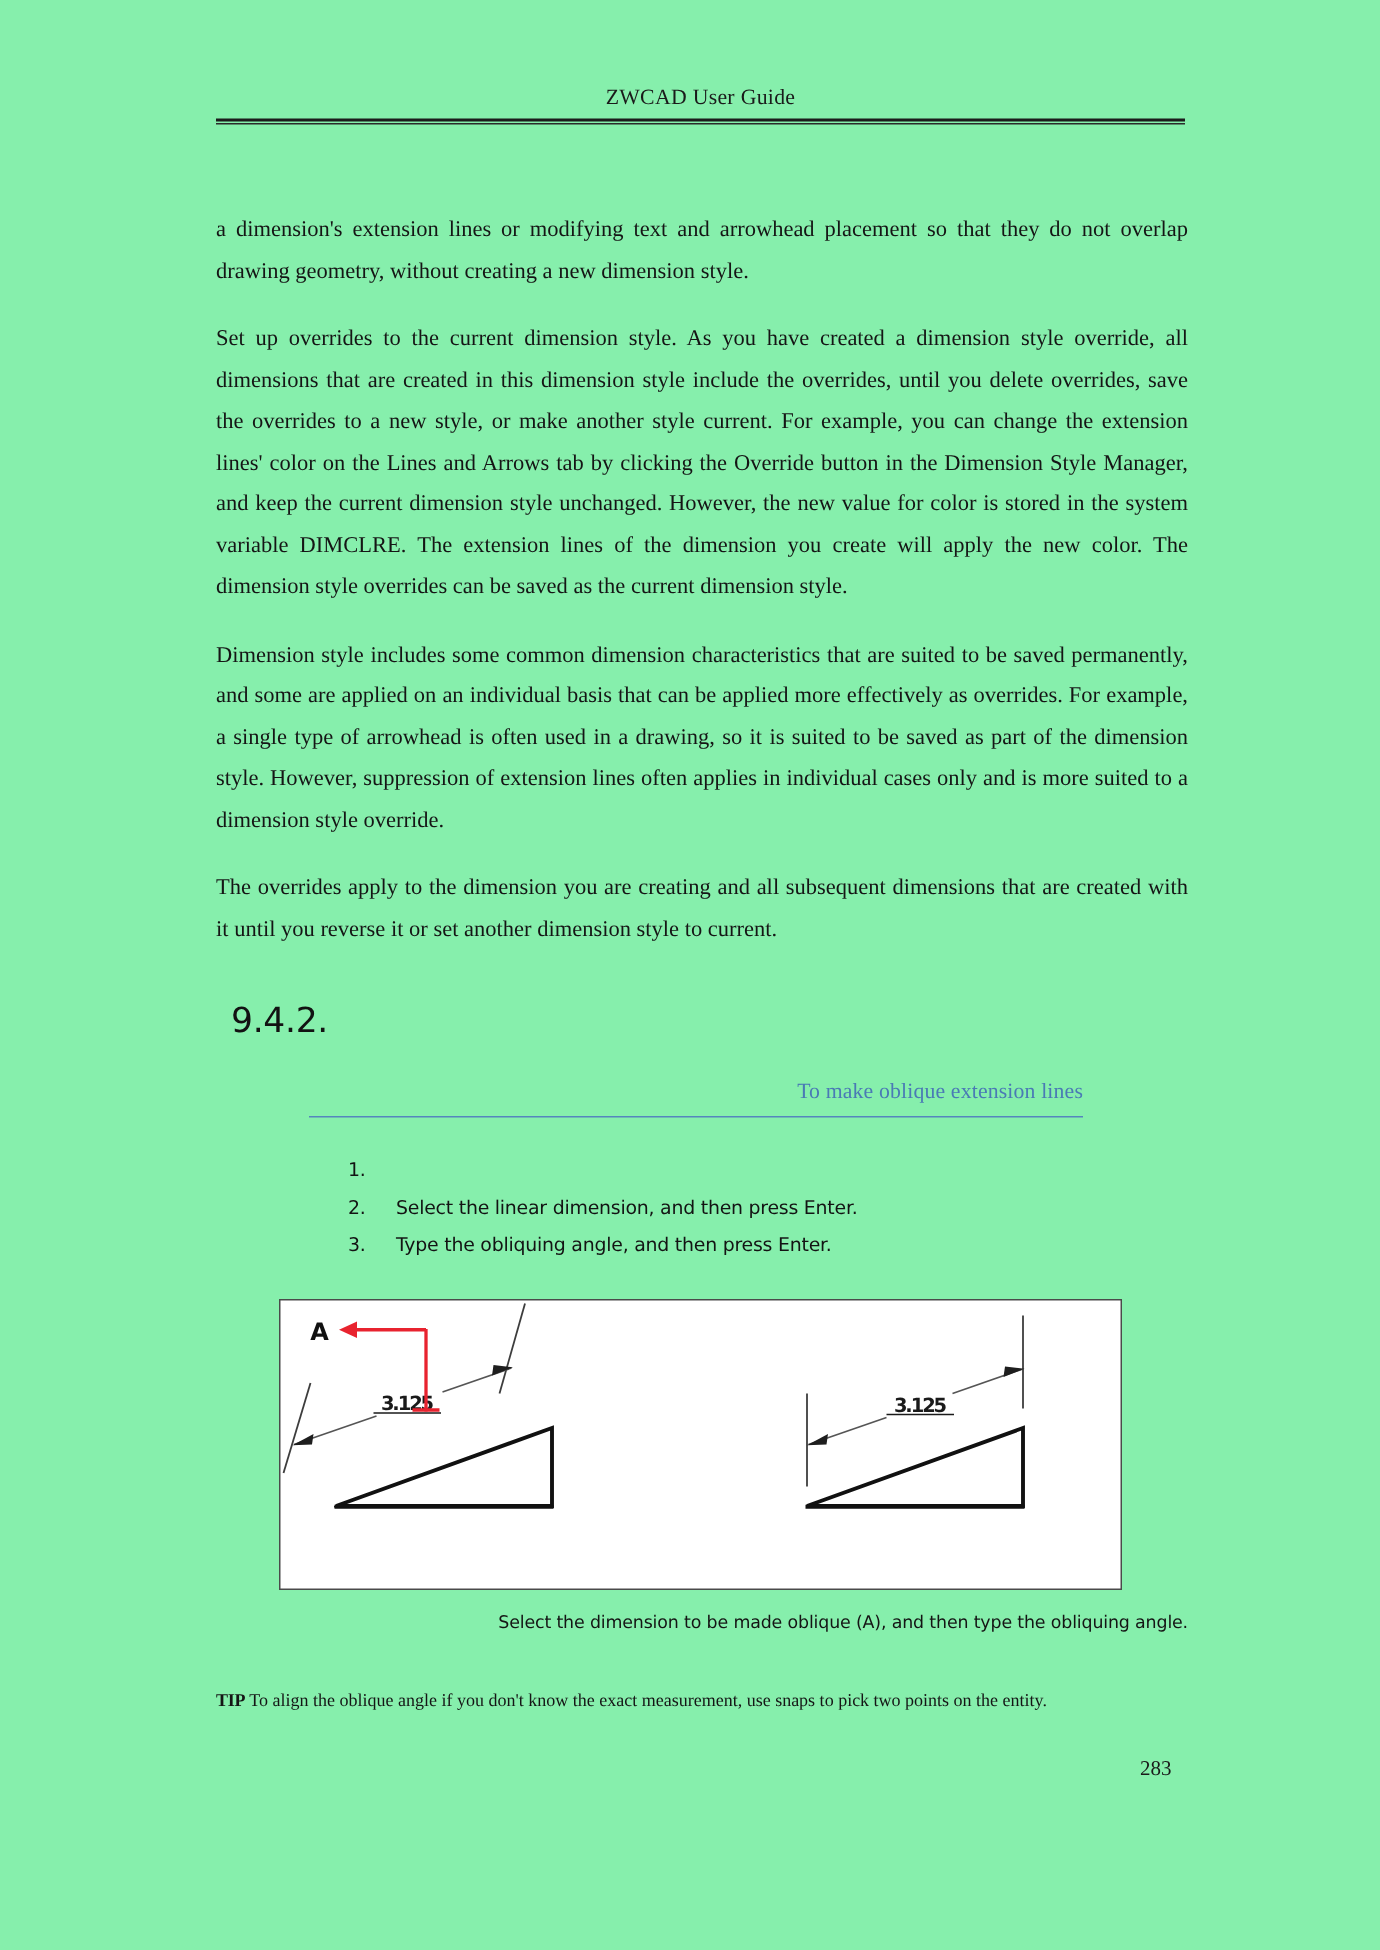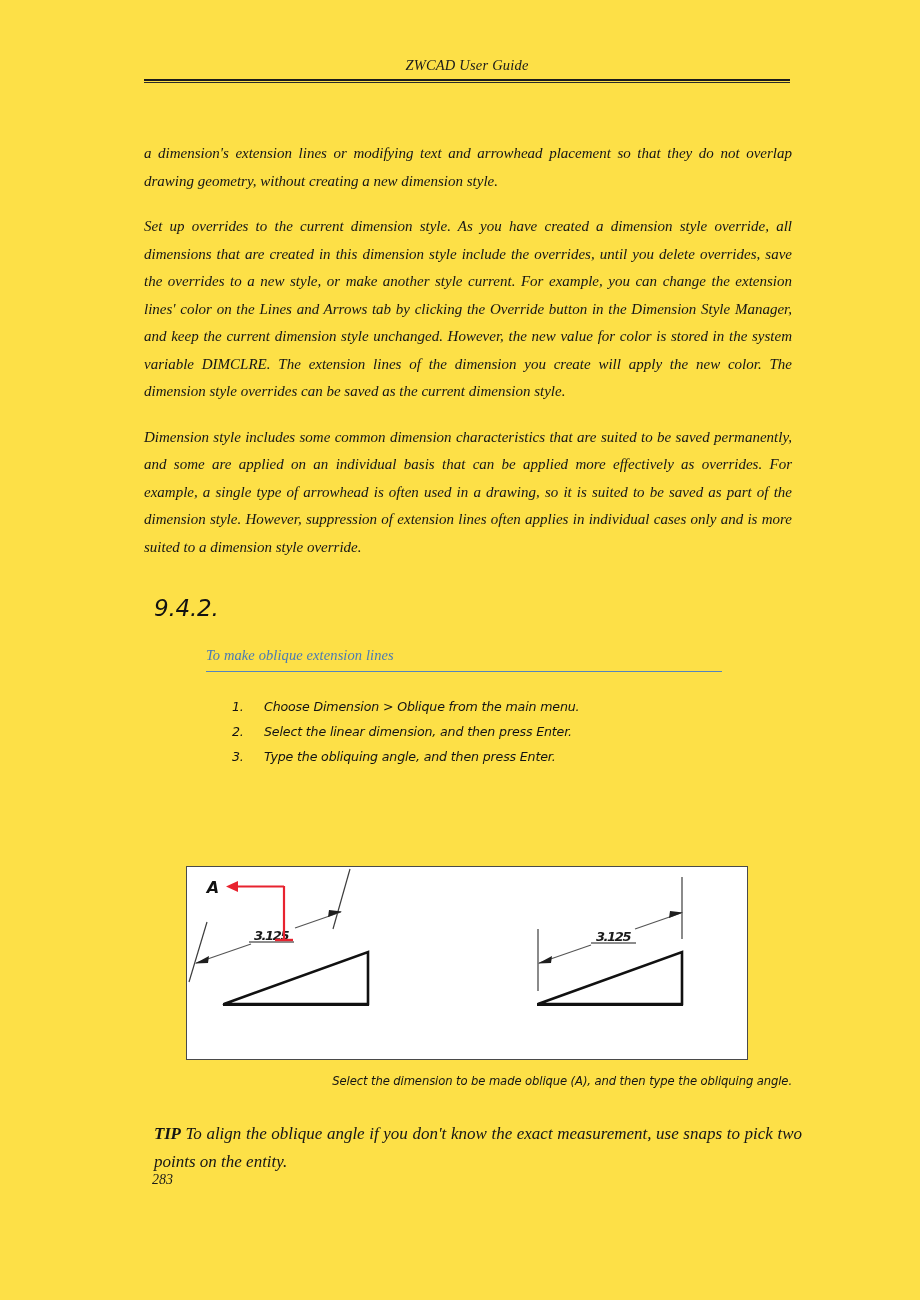--- a/index.html
+++ b/index.html
@@ -15,22 +15,21 @@
     font-family: "Liberation Serif", "DejaVu Serif", serif;
     color: #111111;
     overflow: hidden;
   }
 
   .page {
     position: absolute;
     left: 0; top: 0;
     width: 920px;
     height: 1300px;
-    background: #fde047;
-    font-style: italic;
+    background: #86efac;
   }
 
   
   .header-block {
     position: absolute;
     left: 144px;
     top: 56px;
     width: 646px;
   }
   .header-title {
@@ -91,20 +90,21 @@
   .proc-block {
     margin: 26px 0 0 62px;
     width: 516px;
   }
   .proc-heading {
     font-family: "Liberation Serif", "DejaVu Serif", serif;
     font-size: 14.5px;
     color: #4a7ab5;
     letter-spacing: 0.1px;
     padding-bottom: 7px;
+    text-align: right;
   }
   .proc-rule {
     border-top: 1.4px solid #5585bd;
     width: 516px;
   }
 
   
   ol.steps {
     list-style: none;
     margin: 22px 0 0 0;
@@ -148,38 +148,37 @@
     color: #141414;
   }
 
   
   .tip-block {
     position: absolute;
     left: 144px;
     top: 1120px;
     width: 648px;
     font-family: "Liberation Serif", "DejaVu Serif", serif;
-    font-size: 17px;
+    font-size: 12px;
     line-height: 27.5px;
     text-align: justify;
     color: #151515;
-    margin-left: 10px;
   }
   .tip-label {
     font-weight: bold;
     letter-spacing: -0.2px;
   }
 
   
   .page-number {
     position: absolute;
-    left: 152px;
+    left: 133px;
     top: 1172px;
     width: 648px;
-    text-align: left;
+    text-align: right;
     font-family: "Liberation Serif", "DejaVu Serif", serif;
     font-size: 14px;
     color: #1a1a1a;
   }
 </style>
 </head>
 <body>
 
 <div class="page">
 
@@ -189,35 +188,35 @@
   </div>
 
   <div class="content">
 
     <p class="body">a dimension's extension lines or modifying text and arrowhead placement so that they do not overlap drawing geometry, without creating a new dimension style.</p>
 
     <p class="body">Set up overrides to the current dimension style. As you have created a dimension style override, all dimensions that are created in this dimension style include the overrides, until you delete overrides, save the overrides to a new style, or make another style current. For example, you can change the extension lines' color on the Lines and Arrows tab by clicking the Override button in the Dimension Style Manager, and keep the current dimension style unchanged. However, the new value for color is stored in the system variable DIMCLRE.  The extension lines of the dimension you create will apply the new color. The dimension style overrides can be saved as the current dimension style.</p>
 
     <p class="body">Dimension style includes some common dimension characteristics that are suited to be saved permanently, and some are applied on an individual basis that can be applied more effectively as overrides. For example, a single type of arrowhead is often used in a drawing, so it is suited to be saved as part of the dimension style. However, suppression of extension lines often applies in individual cases only and is more suited to a dimension style override.</p>
 
+    <p class="body last">The overrides apply to the dimension you are creating and all subsequent dimensions that are created with it until you reverse it or set another dimension style to current.</p>
 
     <h2 class="section-heading">
       <span class="num">9.4.2.</span>
     </h2>
 
 
     <div class="proc-block">
       <div class="proc-heading">To make oblique extension lines</div>
       <div class="proc-rule"></div>
     </div>
 
     <ol class="steps">
       <li>
         <span class="marker">1.</span>
-        <span class="txt">Choose Dimension &gt; Oblique from the main menu.</span>
       </li>
       <li>
         <span class="marker">2.</span>
         <span class="txt">Select the linear dimension, and then press Enter.</span>
       </li>
       <li>
         <span class="marker">3.</span>
         <span class="txt">Type the obliquing angle, and then press Enter.</span>
       </li>
     </ol>

